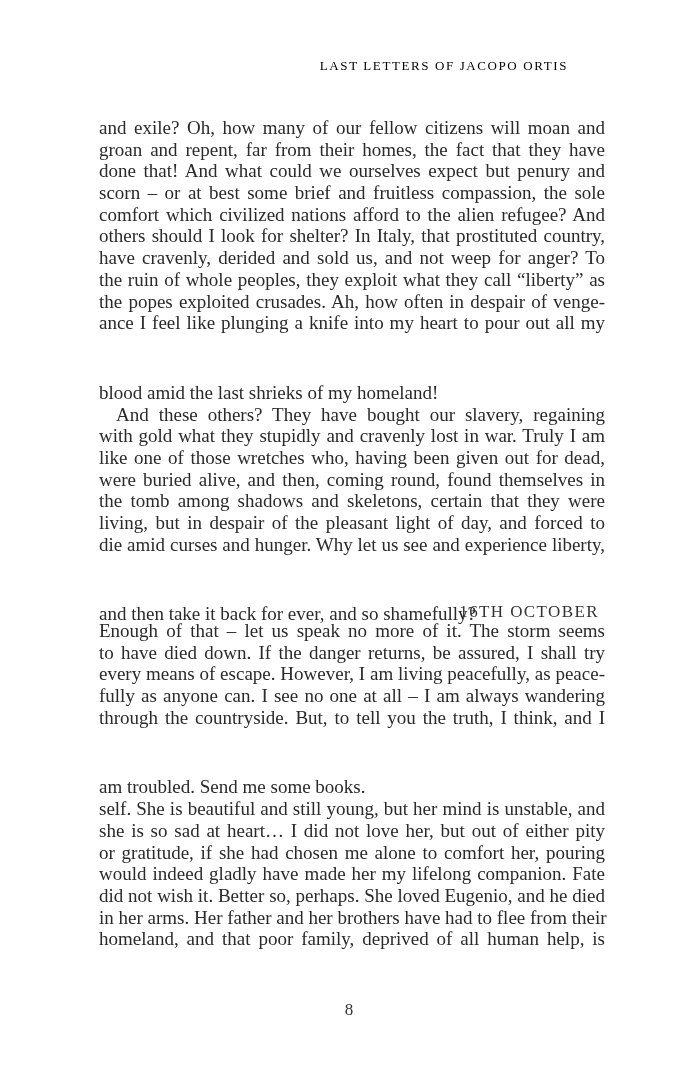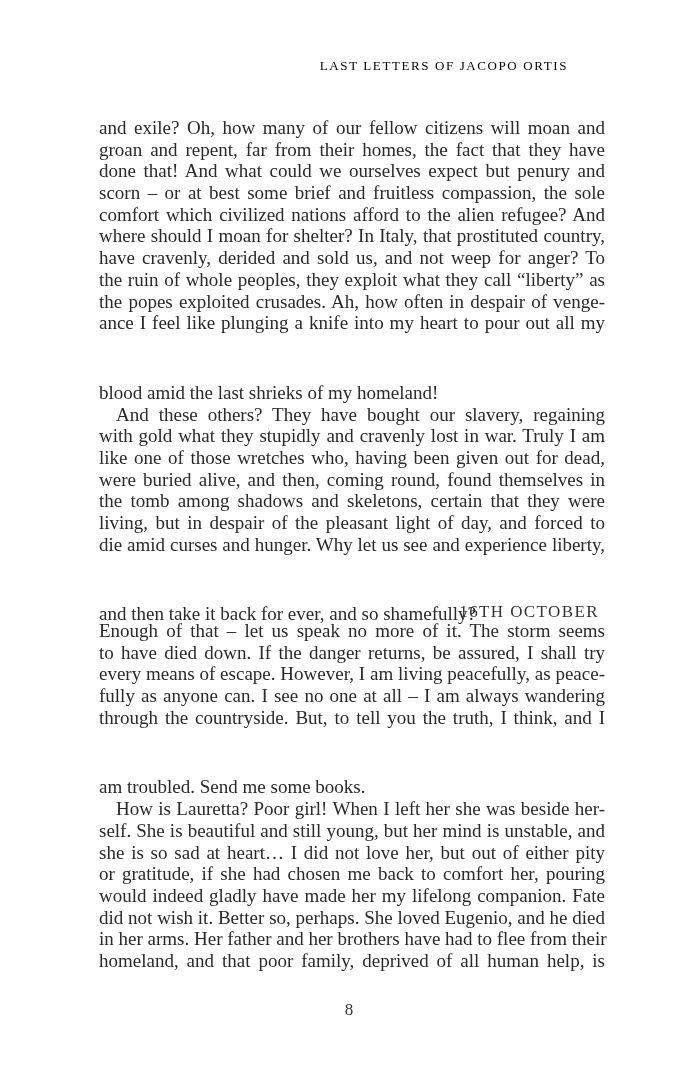--- a/index.html
+++ b/index.html
@@ -72,21 +72,21 @@
 <div class="running-head">LAST LETTERS OF JACOPO ORTIS</div>
 
 <div class="text-block block-1">
 
   <div>
     <span class="line">and exile? Oh, how many of our fellow citizens will moan and</span>
     <span class="line">groan and repent, far from their homes, the fact that they have</span>
     <span class="line">done that! And what could we ourselves expect but penury and</span>
     <span class="line">scorn – or at best some brief and fruitless compassion, the sole</span>
     <span class="line">comfort which civilized nations afford to the alien refugee? And</span>
-    <span class="line">where should I moan for shelter? In Italy, that prostituted country,</span>
+    <span class="line">others should I look for shelter? In Italy, that prostituted country,</span>
     <span class="line">have cravenly, derided and sold us, and not weep for anger? To</span>
     <span class="line">the ruin of whole peoples, they exploit what they call “liberty” as</span>
     <span class="line">the popes exploited crusades. Ah, how often in despair of venge-</span>
     <span class="line">ance I feel like plunging a knife into my heart to pour out all my</span>
     <span class="line last">blood amid the last shrieks of my homeland!</span>
   </div>
 
   <div>
     <span class="line indent">And these others? They have bought our slavery, regaining</span>
     <span class="line">with gold what they stupidly and cravenly lost in war. Truly I am</span>
@@ -106,24 +106,23 @@
   <div>
     <span class="line">Enough of that – let us speak no more of it. The storm seems</span>
     <span class="line">to have died down. If the danger returns, be assured, I shall try</span>
     <span class="line">every means of escape. However, I am living peacefully, as peace-</span>
     <span class="line">fully as anyone can. I see no one at all – I am always wandering</span>
     <span class="line">through the countryside. But, to tell you the truth, I think, and I</span>
     <span class="line last">am troubled. Send me some books.</span>
   </div>
 
   <div>
-    <span class="line indent">How is Lauretta? Poor girl! When I left her she was beside her-</span>
     <span class="line">self. She is beautiful and still young, but her mind is unstable, and</span>
     <span class="line">she is so sad at heart… I did not love her, but out of either pity</span>
-    <span class="line">or gratitude, if she had chosen me back to comfort her, pouring</span>
+    <span class="line">or gratitude, if she had chosen me alone to comfort her, pouring</span>
     <span class="line">would indeed gladly have made her my lifelong companion. Fate</span>
     <span class="line">did not wish it. Better so, perhaps. She loved Eugenio, and he died</span>
     <span class="line">in her arms. Her father and her brothers have had to flee from their</span>
     <span class="line">homeland, and that poor family, deprived of all human help, is</span>
   </div>
 </div>
 
 <div class="page-number">8</div>
 
 </body></html>

